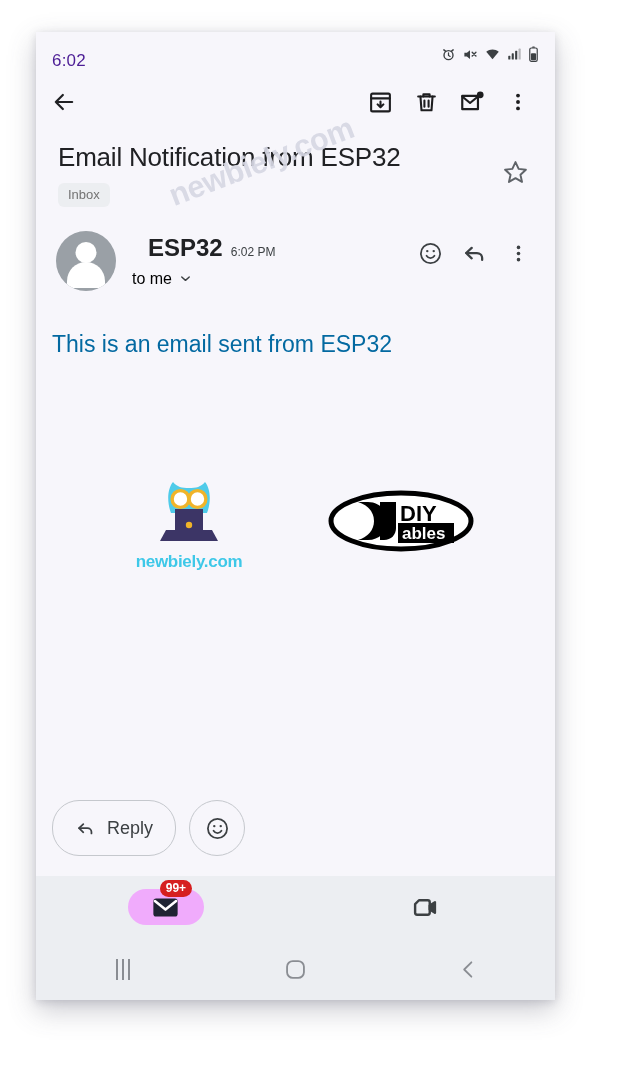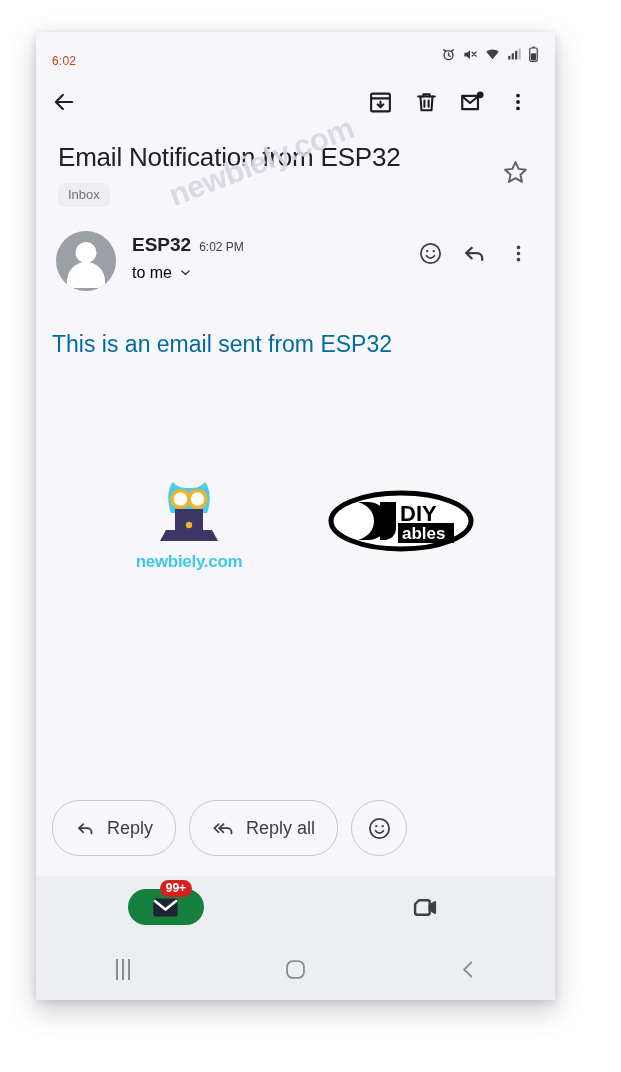--- a/index.html
+++ b/index.html
@@ -30,22 +30,22 @@
   
   .statusbar {
     height: 44px;
     display: flex;
     align-items: center;
     justify-content: space-between;
     padding: 0 16px 0 16px;
     box-sizing: border-box;
   }
   .status-time {
-    font-size: 12px;
-    color: #c2410c;
+    font-size: 17px;
+    color: #4c1d95;
     letter-spacing: .2px;
     margin-top: 13px;
   }
   .status-icons {
     display: flex;
     align-items: center;
     gap: 6px;
   }
   .status-icons svg { display: block; }
 
@@ -137,23 +137,24 @@
     flex: 1;
     padding-left: 16px;
     padding-top: 3px;
   }
   .sender-line1 {
     display: flex;
     align-items: baseline;
     gap: 8px;
   }
   .sender-name {
-    font-size: 19px;
+    font-size: 24px;
     font-weight: bold;
     color: #202124;
+    margin-left: 16px;
   }
   .sender-time {
     font-size: 12px;
     color: #3c4043;
   }
   .to-line {
     margin-top: 8px;
     display: flex;
     align-items: center;
     gap: 6px;
@@ -250,21 +251,21 @@
   }
   .tab-pill {
     position: relative;
     width: 76px;
     height: 36px;
     border-radius: 18px;
     display: flex;
     align-items: center;
     justify-content: center;
   }
-  .tab-pill.active { background: #15803d; }
+  .tab-pill.active { background: #f0abfc; }
   .badge {
     position: absolute;
     top: -9px;
     left: 32px;
     background: #d61f1f;
     color: #fff;
     font-size: 12px;
     font-weight: bold;
     border-radius: 11px;
     padding: 2px 6px 3px 6px;
@@ -490,28 +491,20 @@
   </div>
 
   <div class="reply-row">
     <div class="pill">
       <svg width="21" height="21" viewBox="0 0 24 24" fill="none" stroke="#3c4043" stroke-width="2" stroke-linecap="round" stroke-linejoin="round">
         <path d="M9.5 7L4.6 11.6 9.5 16.3"></path>
         <path d="M4.8 11.6h9.4c2.6 0 4.6 2 4.6 4.5v1.6"></path>
       </svg>
       <span>Reply</span>
     </div>
-    <div class="pill">
-      <svg width="23" height="21" viewBox="0 0 26 24" fill="none" stroke="#3c4043" stroke-width="2" stroke-linecap="round" stroke-linejoin="round">
-        <path d="M7.5 7L2.6 11.6 7.5 16.3"></path>
-        <path d="M13 7L8.1 11.6 13 16.3"></path>
-        <path d="M8.3 11.6h9.2c2.6 0 4.6 2 4.6 4.5v1.6"></path>
-      </svg>
-      <span>Reply all</span>
-    </div>
     <div class="round-btn">
       <svg width="25" height="25" viewBox="0 0 24 24" fill="none" stroke="#3c4043" stroke-width="1.7">
         <circle cx="12" cy="12" r="9.2"></circle>
         <circle cx="8.9" cy="9.7" r="1.15" fill="#3c4043" stroke="none"></circle>
         <circle cx="15.1" cy="9.7" r="1.15" fill="#3c4043" stroke="none"></circle>
         <path d="M8.2 14.2c1 1.5 2.3 2.2 3.8 2.2s2.8-.7 3.8-2.2" stroke-linecap="round"></path>
       </svg>
     </div>
   </div>
 

